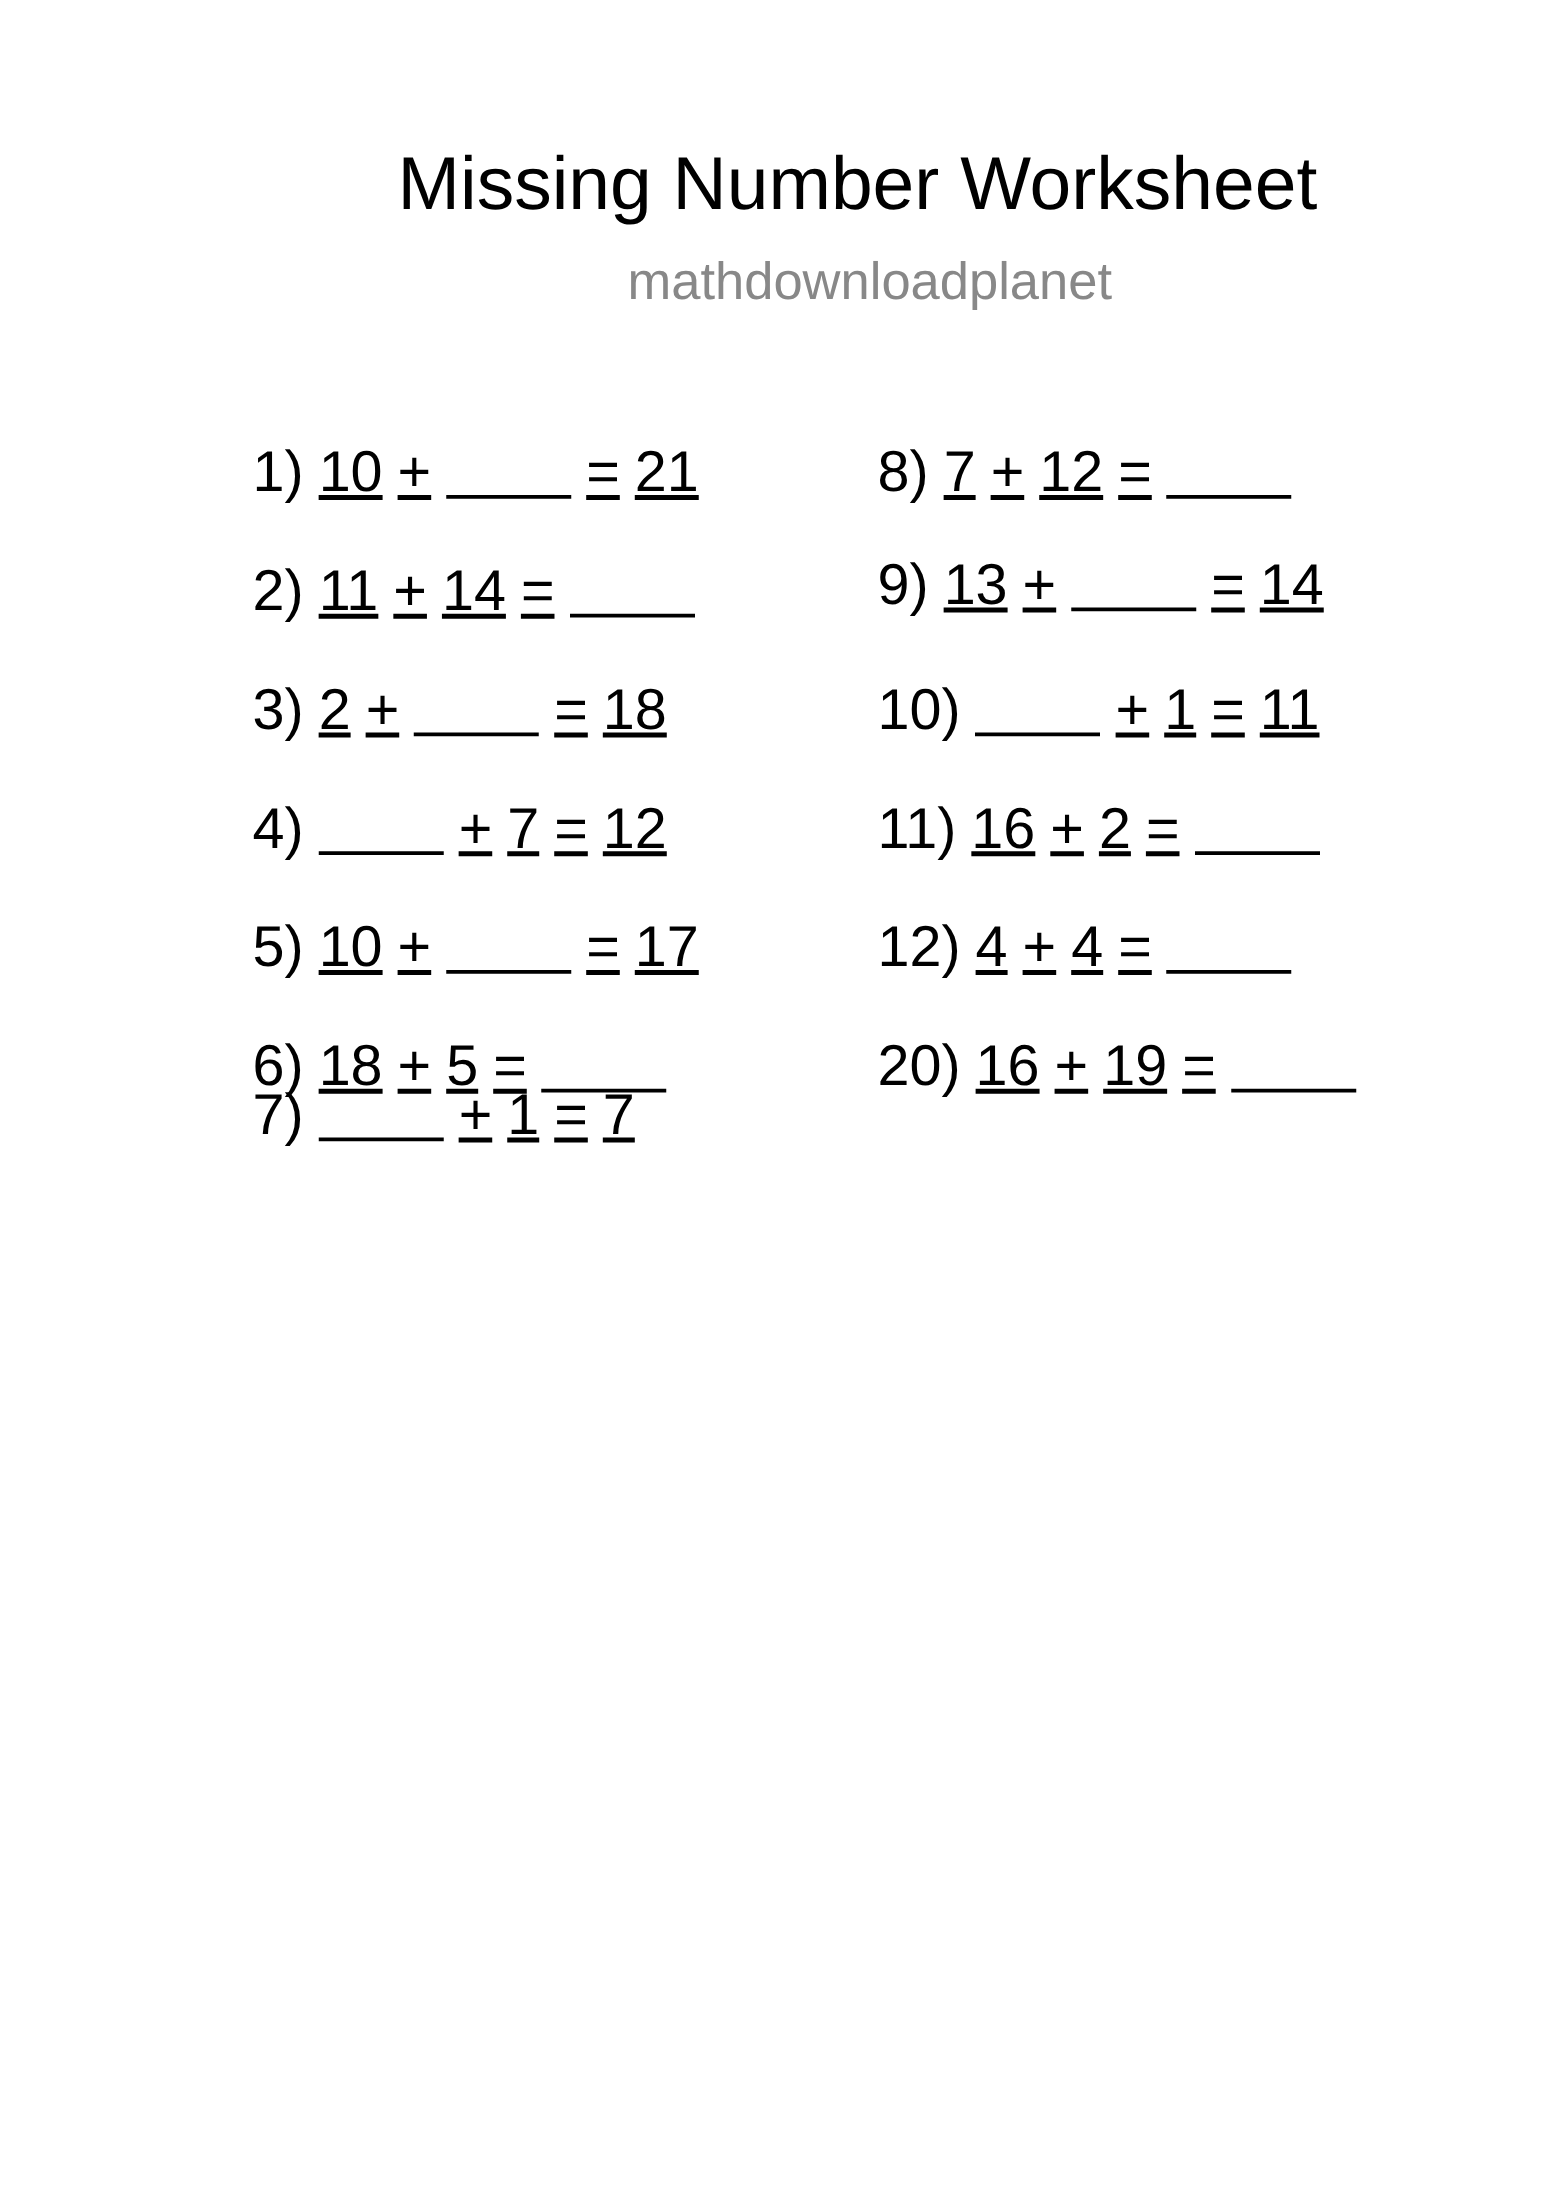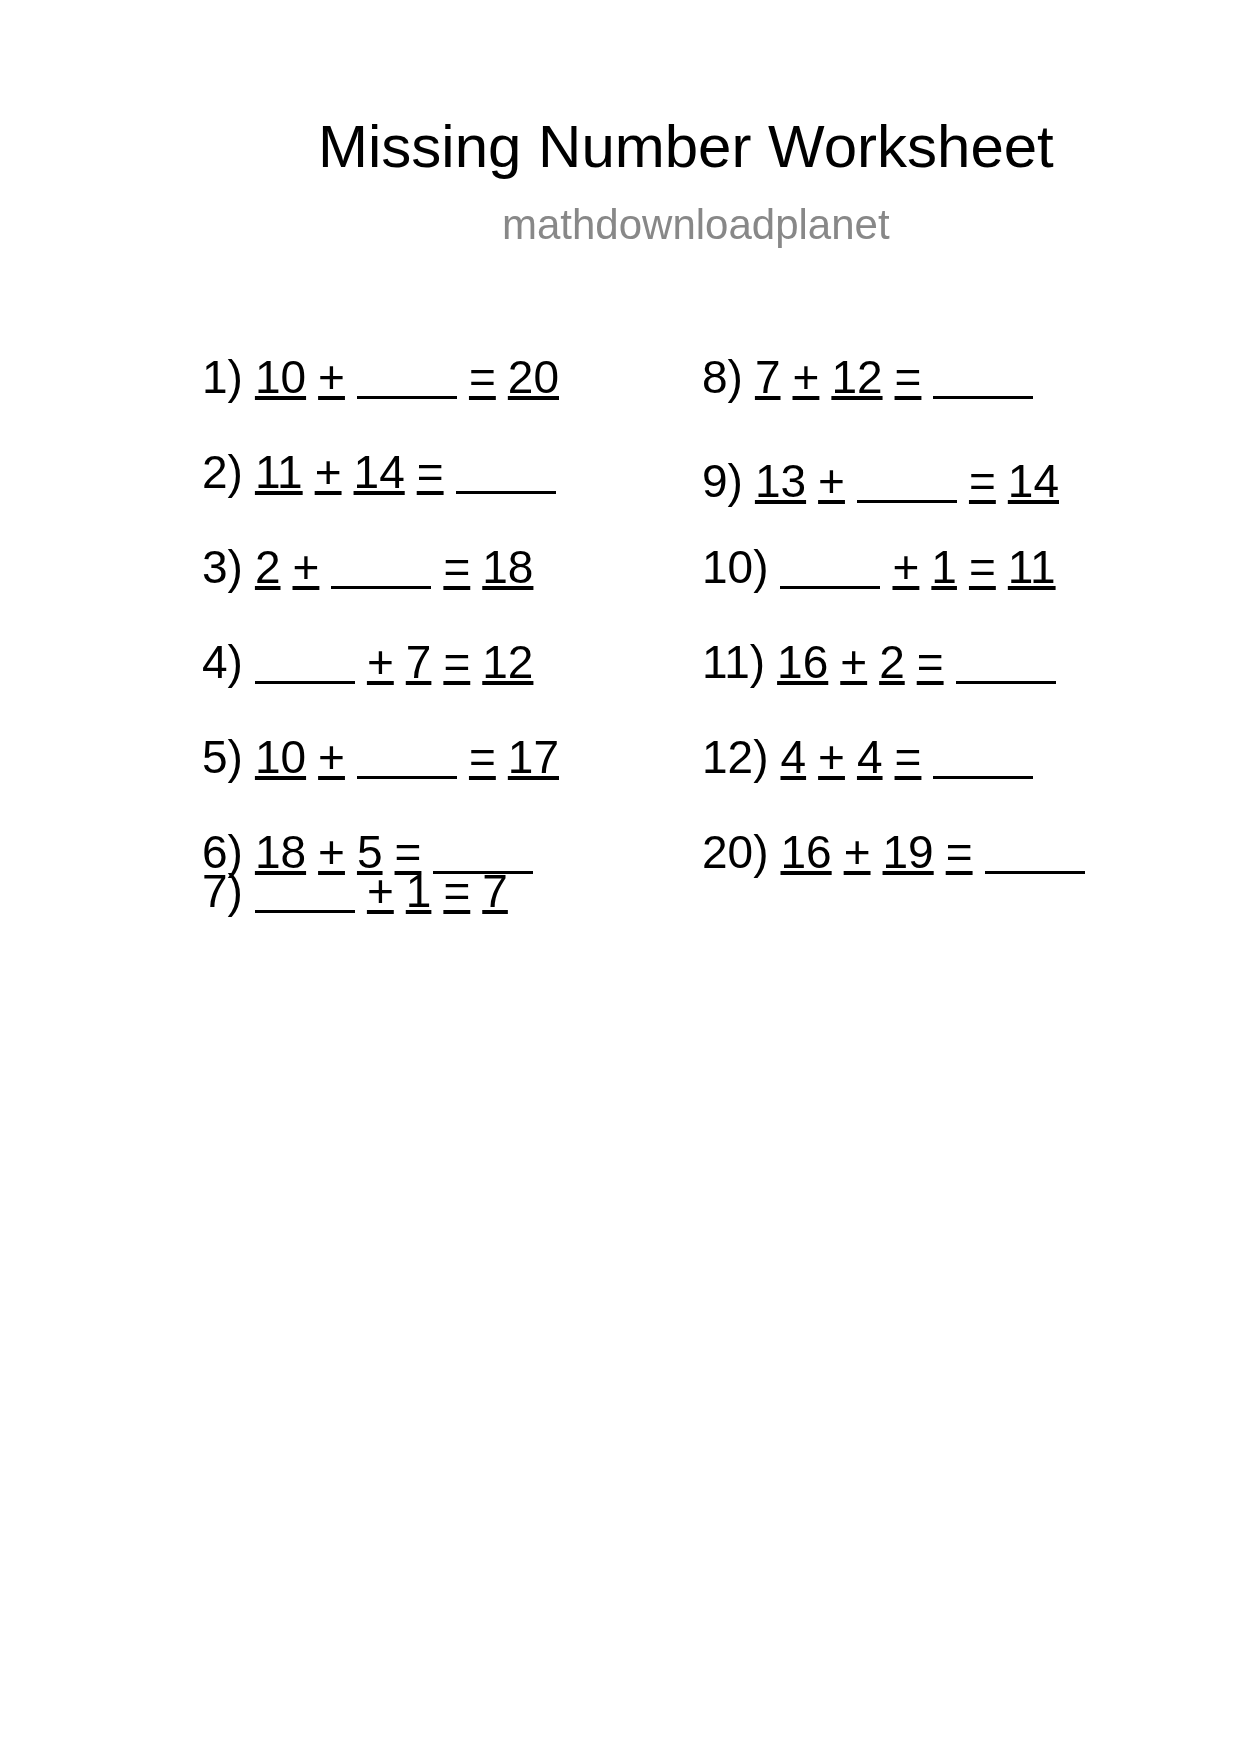--- a/index.html
+++ b/index.html
@@ -14,28 +14,28 @@
     .problem .tok { margin-right: 12px; text-decoration: underline; }
     .problem .blank { display: inline-block; width: 100px; border-bottom: 3px solid #000; height: 40px; vertical-align: baseline; margin-right: 12px; position: relative; top: 6px; }
   </style>
 </head>
 <body>
 
 <h1 class="title">Missing Number Worksheet</h1>
 <div class="subtitle">mathdownloadplanet</div>
 
 <div class="col col-left">
-    <div class="problem" style="top: 350px;"><span class="num">1)</span><span class="tok">10</span><span class="tok">+</span><span class="blank"></span><span class="tok">=</span><span class="tok">20</span></div>
+    <div class="problem" style="top: 350px;"><span class="num">1)</span><span class="tok">10</span><span class="tok">+</span><span class="blank"></span><span class="tok">=</span><span class="tok">21</span></div>
     <div class="problem" style="top: 445px;"><span class="num">2)</span><span class="tok">11</span><span class="tok">+</span><span class="tok">14</span><span class="tok">=</span><span class="blank"></span></div>
     <div class="problem" style="top: 540px;"><span class="num">3)</span><span class="tok">2</span><span class="tok">+</span><span class="blank"></span><span class="tok">=</span><span class="tok">18</span></div>
     <div class="problem" style="top: 635px; text-align: center;"><span class="num">4)</span><span class="blank"></span><span class="tok">+</span><span class="tok">7</span><span class="tok">=</span><span class="tok">12</span></div>
     <div class="problem" style="top: 730px;"><span class="num">5)</span><span class="tok">10</span><span class="tok">+</span><span class="blank"></span><span class="tok">=</span><span class="tok">17</span></div>
     <div class="problem" style="top: 825px;"><span class="num">6)</span><span class="tok">18</span><span class="tok">+</span><span class="tok">5</span><span class="tok">=</span><span class="blank"></span></div>
     <div class="problem" style="top: 864px;"><span class="num">7)</span><span class="blank"></span><span class="tok">+</span><span class="tok">1</span><span class="tok">=</span><span class="tok">7</span></div>
   </div>
 <div class="col col-right">
     <div class="problem" style="top: 350px;"><span class="num">8)</span><span class="tok">7</span><span class="tok">+</span><span class="tok">12</span><span class="tok">=</span><span class="blank"></span></div>
-    <div class="problem" style="top: 454px;"><span class="num">9)</span><span class="tok">13</span><span class="tok">+</span><span class="blank"></span><span class="tok">=</span><span class="tok">14</span></div>
+    <div class="problem" style="top: 440px;"><span class="num">9)</span><span class="tok">13</span><span class="tok">+</span><span class="blank"></span><span class="tok">=</span><span class="tok">14</span></div>
     <div class="problem" style="top: 540px;"><span class="num">10)</span><span class="blank"></span><span class="tok">+</span><span class="tok">1</span><span class="tok">=</span><span class="tok">11</span></div>
     <div class="problem" style="top: 635px;"><span class="num">11)</span><span class="tok">16</span><span class="tok">+</span><span class="tok">2</span><span class="tok">=</span><span class="blank"></span></div>
     <div class="problem" style="top: 730px;"><span class="num">12)</span><span class="tok">4</span><span class="tok">+</span><span class="tok">4</span><span class="tok">=</span><span class="blank"></span></div>
     <div class="problem" style="top: 825px;"><span class="num">20)</span><span class="tok">16</span><span class="tok">+</span><span class="tok">19</span><span class="tok">=</span><span class="blank"></span></div>
   </div>
 
 </body></html>

